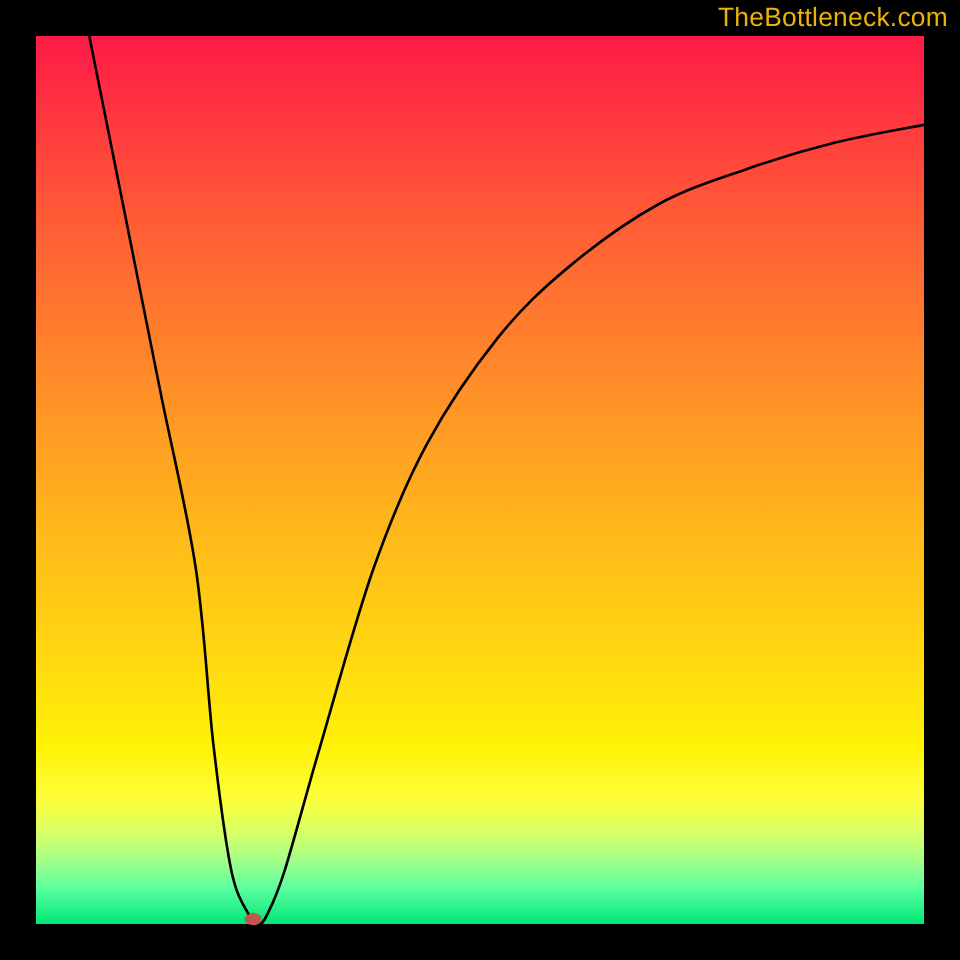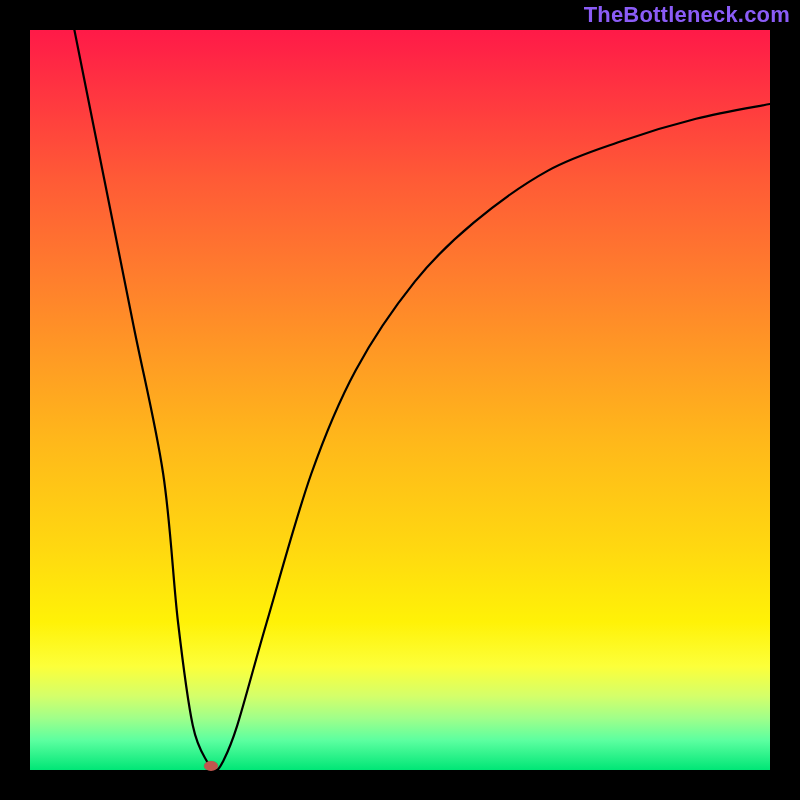--- a/index.html
+++ b/index.html
@@ -14,23 +14,23 @@
   .frame {
     position: relative;
     width: 800px;
     height: 800px;
     background: #000;
   }
   .watermark {
     position: absolute;
     top: 2px;
     right: 10px;
-    color: #8b5cf6;
+    color: #eab308;
     font-size: 22px;
-    font-weight: 700;
+    font-weight: 400;
     letter-spacing: 0.2px;
     z-index: 5;
   }
   .plot-area {
     position: absolute;
     left: 30px;
     top: 30px;
     width: 740px;
     height: 740px;
     box-sizing: border-box;

